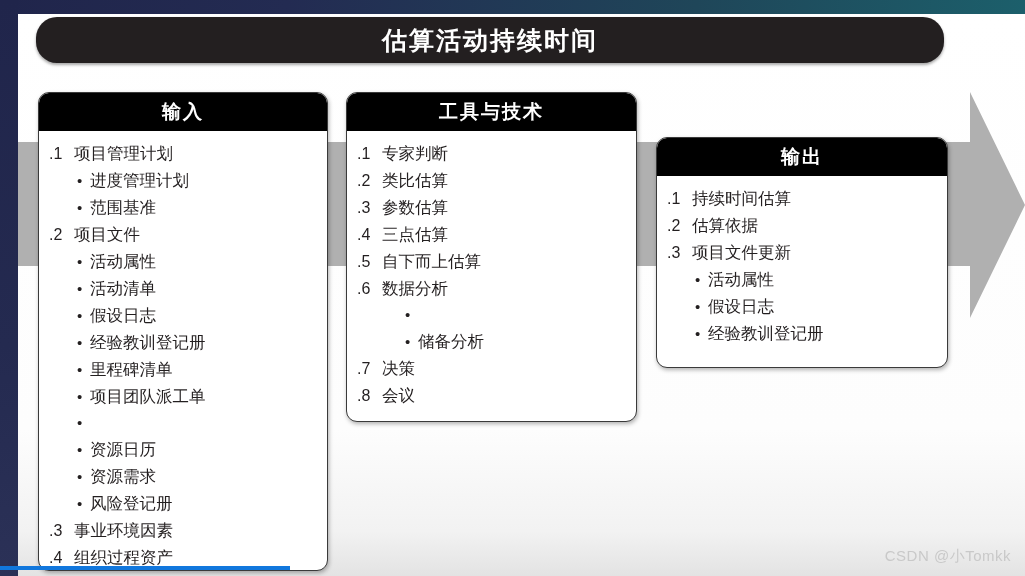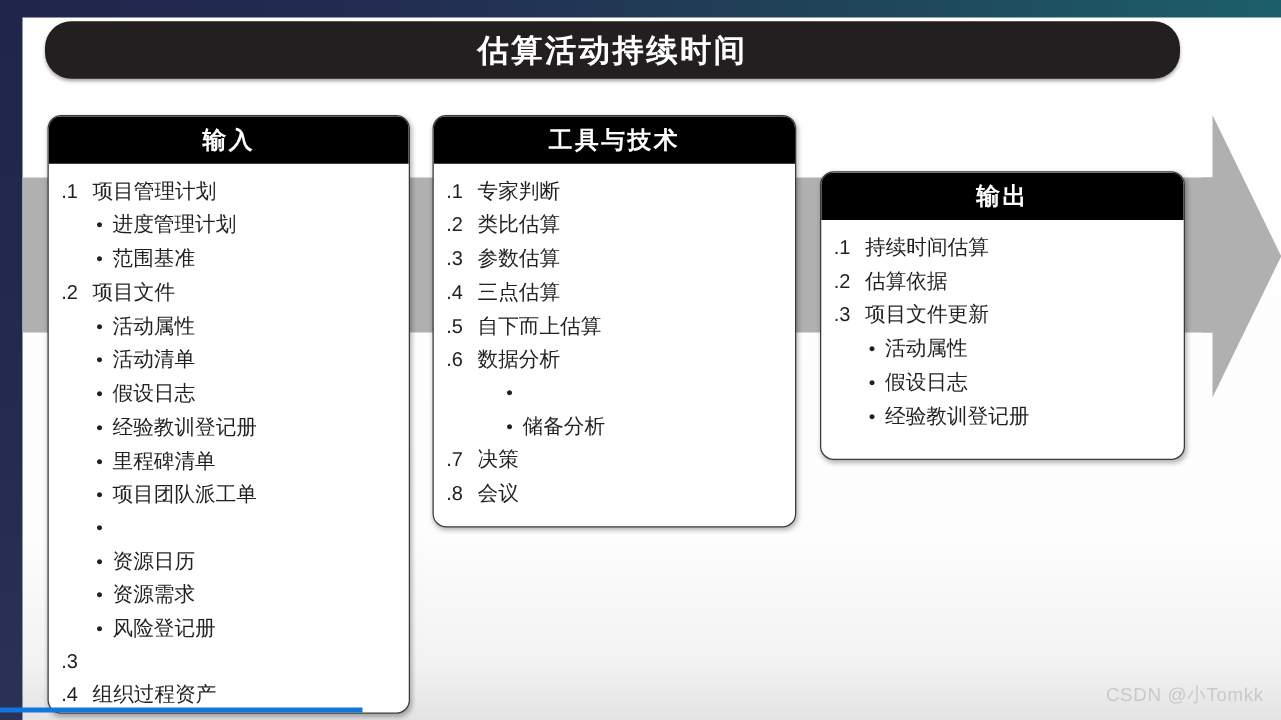--- a/index.html
+++ b/index.html
@@ -245,20 +245,21 @@
         <div class="item lvl2">
           <span class="bullet">•</span>
           <span class="label">资源需求</span>
         </div>
         <div class="item lvl2">
           <span class="bullet">•</span>
           <span class="label">风险登记册</span>
         </div>
         <div class="item lvl1">
           <span class="num">.3</span>
+          <span class="label">事业环境因素</span>
         </div>
         <div class="item lvl1">
           <span class="num">.4</span>
           <span class="label">组织过程资产</span>
         </div>
       </div>
   </div>
 
   <div class="box" id="box-tools">
     <div class="box-header">

